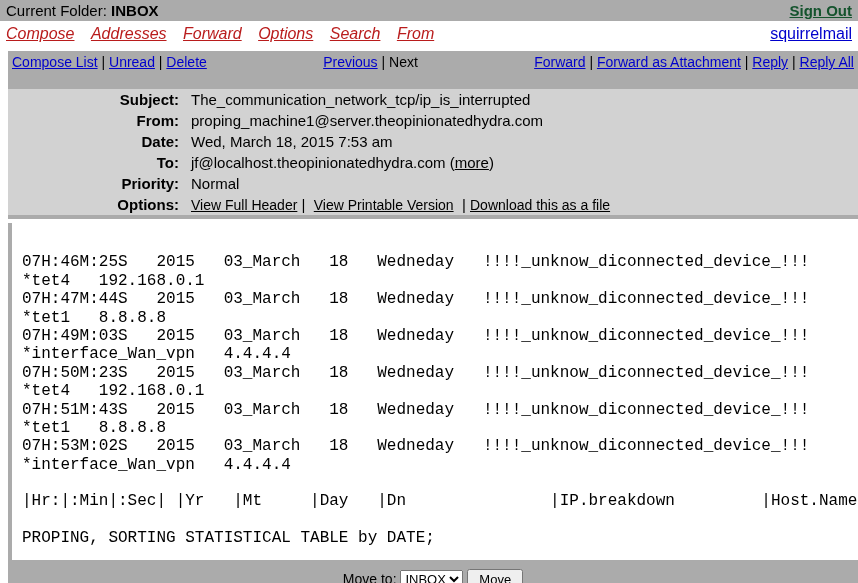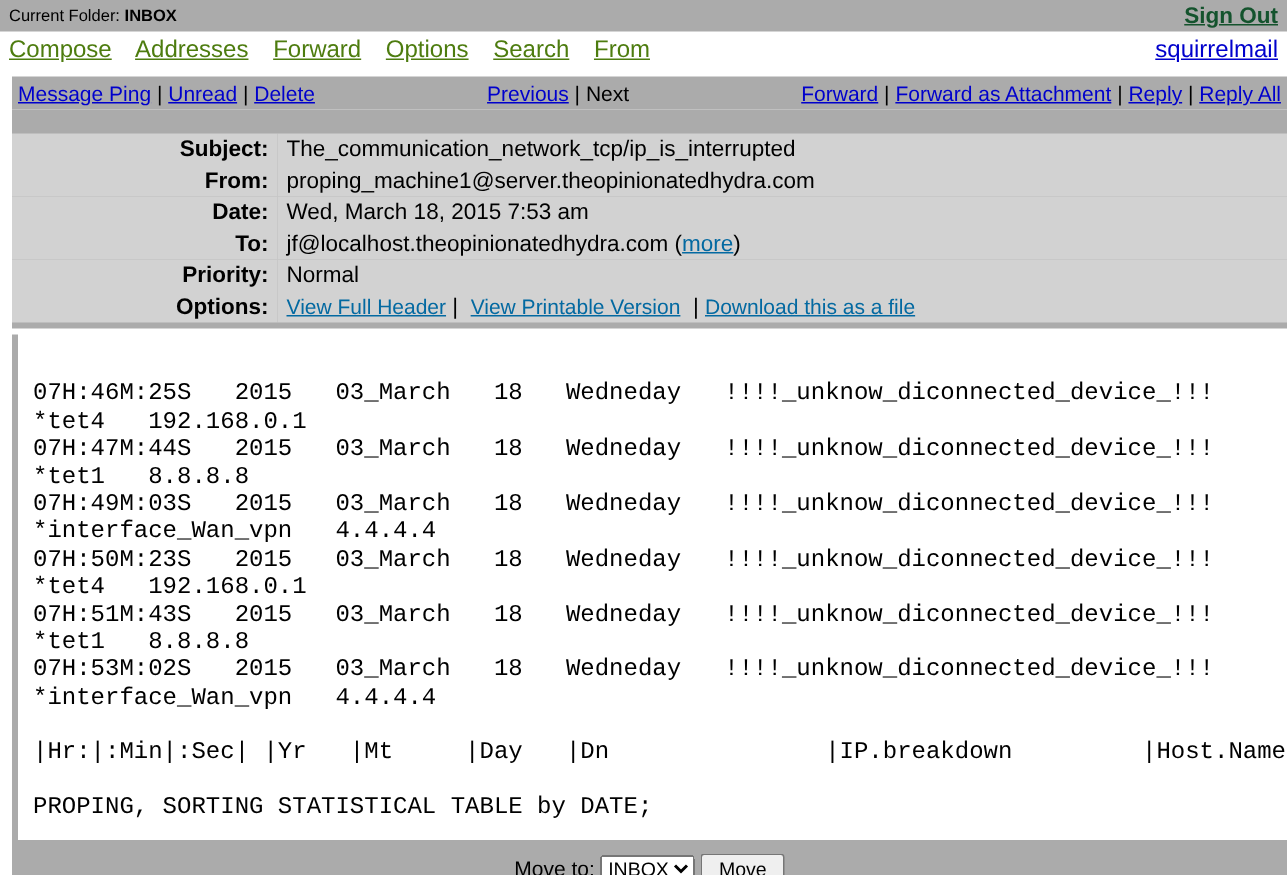--- a/index.html
+++ b/index.html
@@ -11,42 +11,43 @@
     width: 858px;
   }
   .header-bar {
     background: #ababab;
     padding: 2px 6px;
     display: flex;
     justify-content: space-between;
     align-items: center;
   }
   .header-bar .cf {
-    font-size: 11px;
+    font-size: 15px;
   }
   .header-bar .cf b {
     font-weight: bold;
   }
   .signout {
     color: #14532d;
     text-decoration: underline;
     font-weight: bold;
     font-size: 15px;
   }
   .nav-bar {
     padding: 4px 6px;
     display: flex;
     justify-content: space-between;
     align-items: center;
     font-size: 16px;
   }
   .nav-links a {
-    color: #4d7c0f;
+    color: #b91c1c;
     text-decoration: underline;
     margin-right: 12px;
+    font-style: italic;
   }
   .brand a {
     color: #0000cc;
     text-decoration: underline;
   }
   .msg-wrapper {
     margin: 4px 0 0 8px;
   }
   .msg-actions {
     background: #ababab;
@@ -76,21 +77,21 @@
     padding: 2px 6px;
     font-size: 15px;
   }
   .msg-headers td.label {
     text-align: right;
     font-weight: bold;
     width: 165px;
     white-space: nowrap;
   }
   .msg-headers a {
-    color: #0369a1;
+    color: #000000;
     text-decoration: underline;
   }
   .msg-headers .small a {
     font-size: 14px;
   }
   .msg-body {
     background: #fff;
     border-left: 4px solid #ababab;
     margin-top: 4px;
     padding: 12px 10px;
@@ -142,21 +143,21 @@
     <a href="#">From</a>
   </span>
   <span class="brand">
     <a href="#">squirrelmail</a>
   </span>
 </div>
 
 <div class="msg-wrapper">
   <div class="msg-actions">
     <span>
-      <a href="#">Message Ping</a>
+      <a href="#">Compose List</a>
       <span class="sep"> | </span>
       <a href="#">Unread</a>
       <span class="sep"> | </span>
       <a href="#">Delete</a>
     </span>
     <span>
       <a href="#">Previous</a>
       <span class="sep"> | </span>
       <span>Next</span>
     </span>

